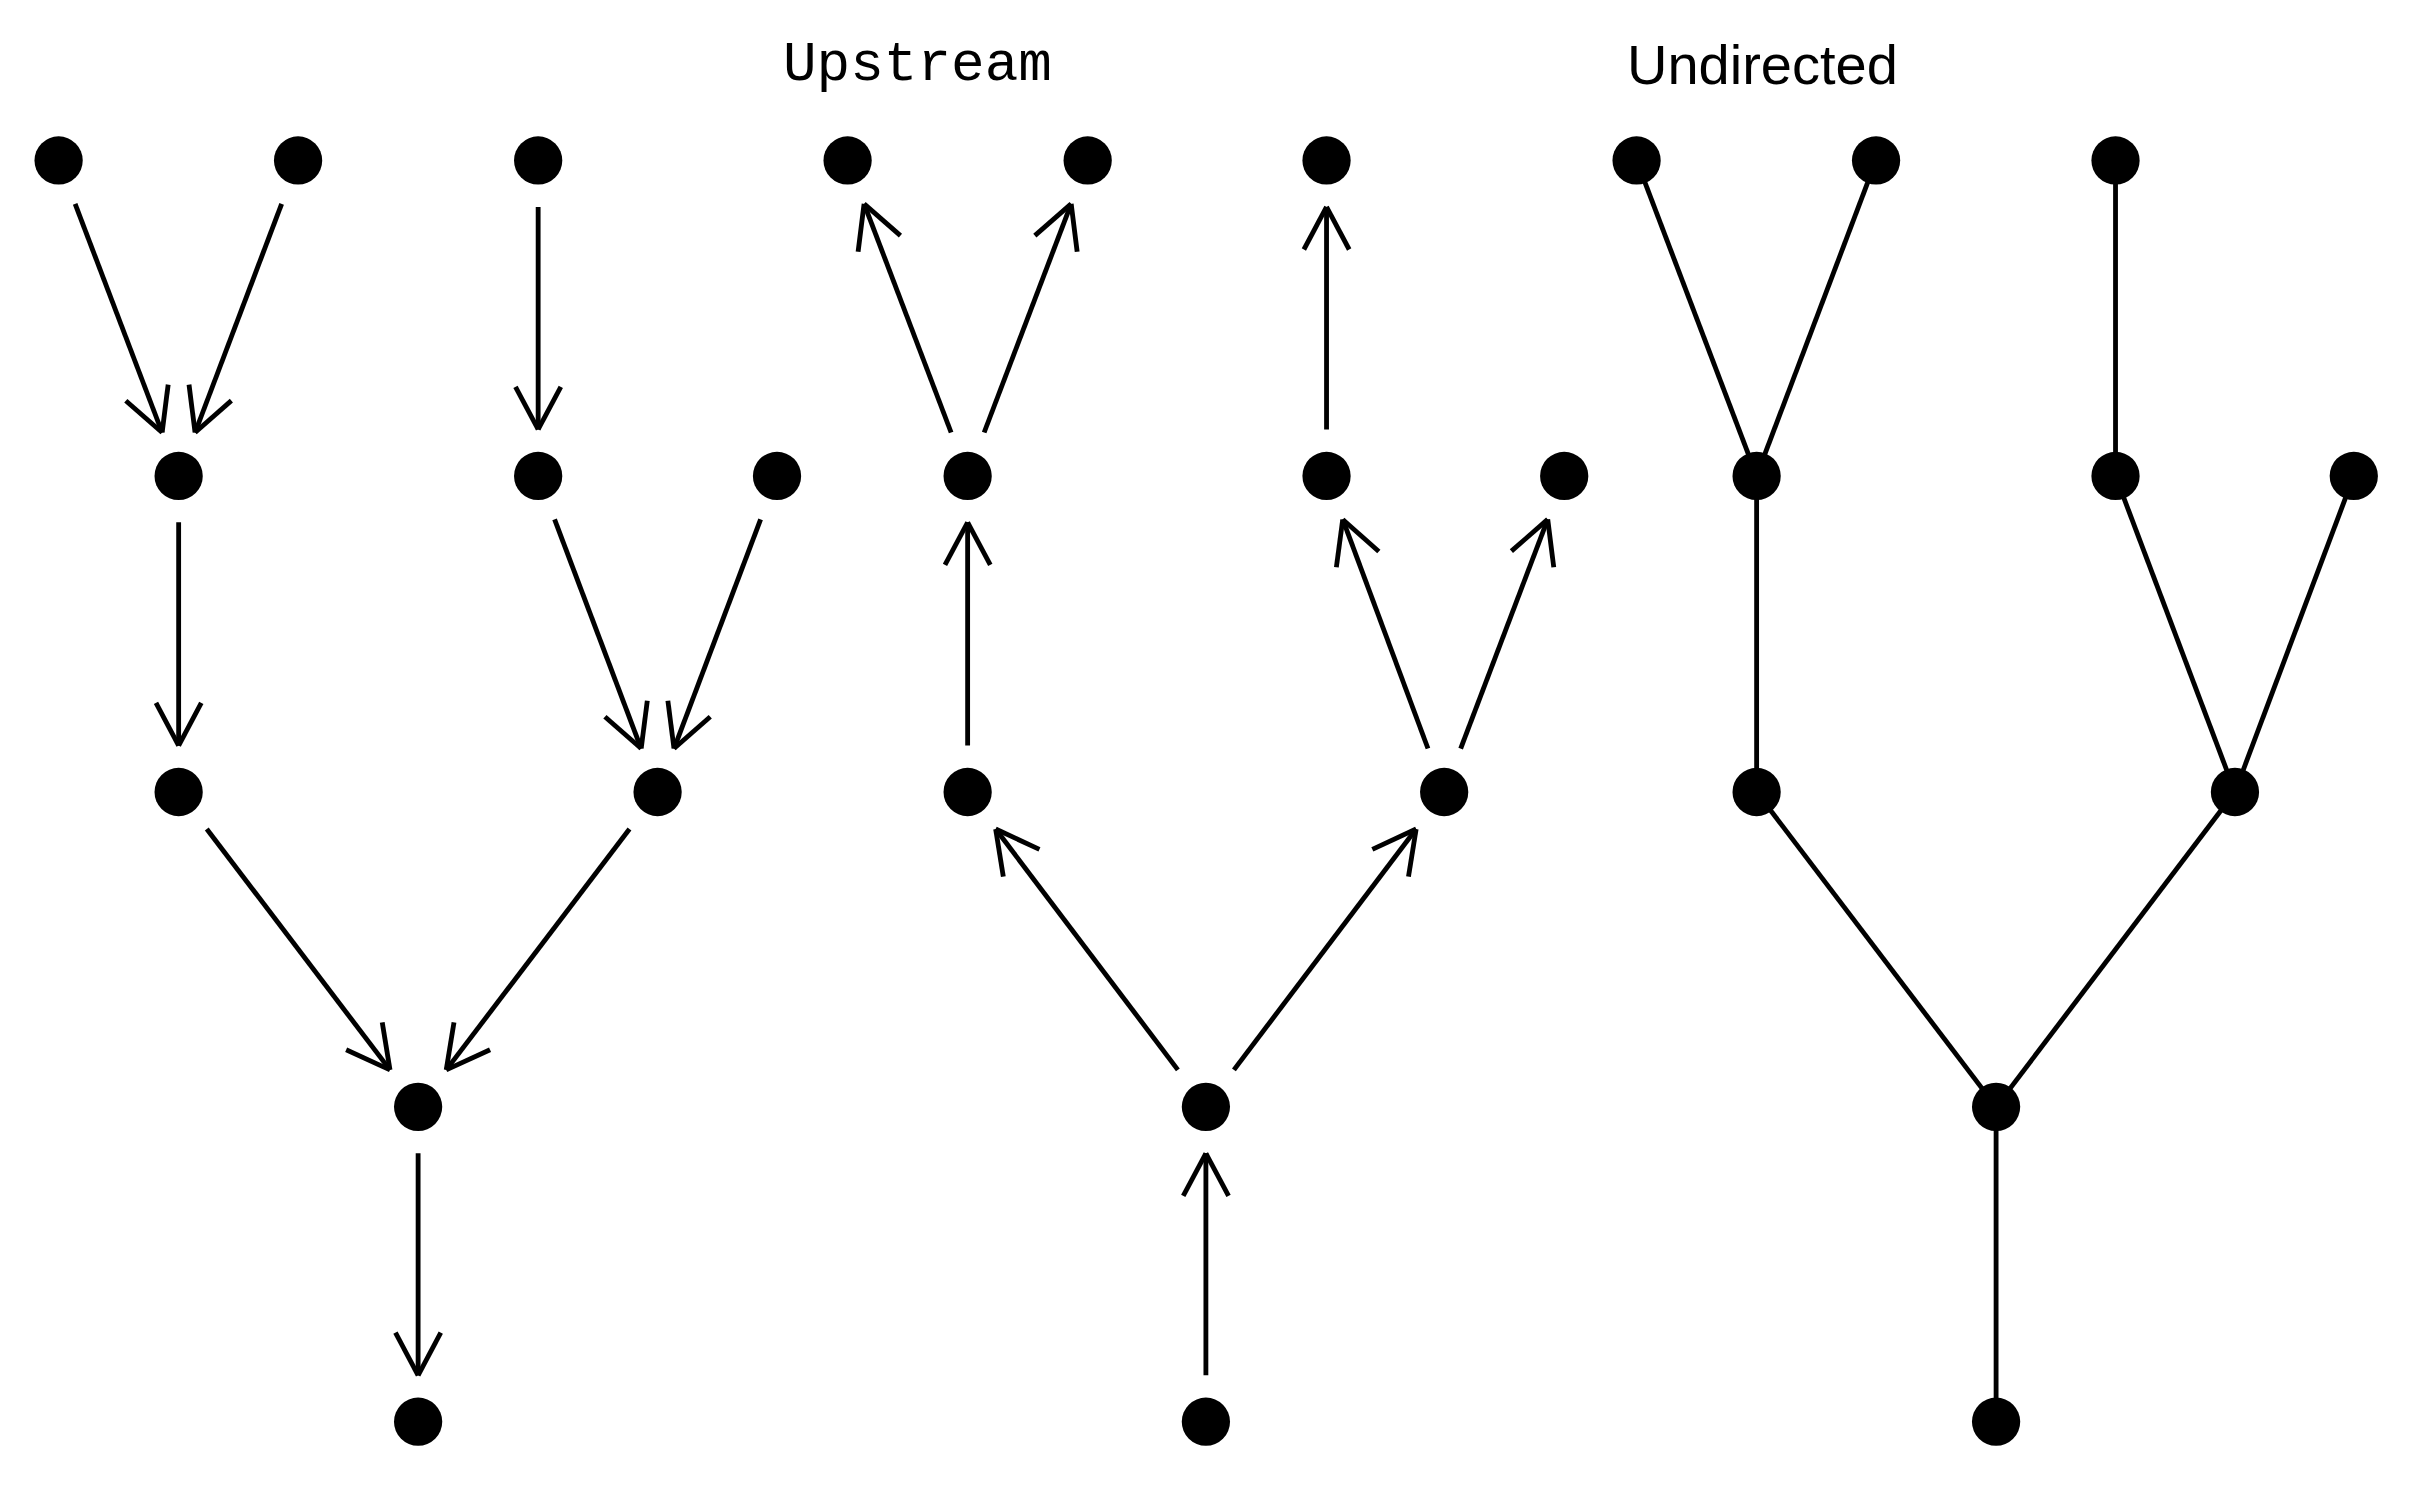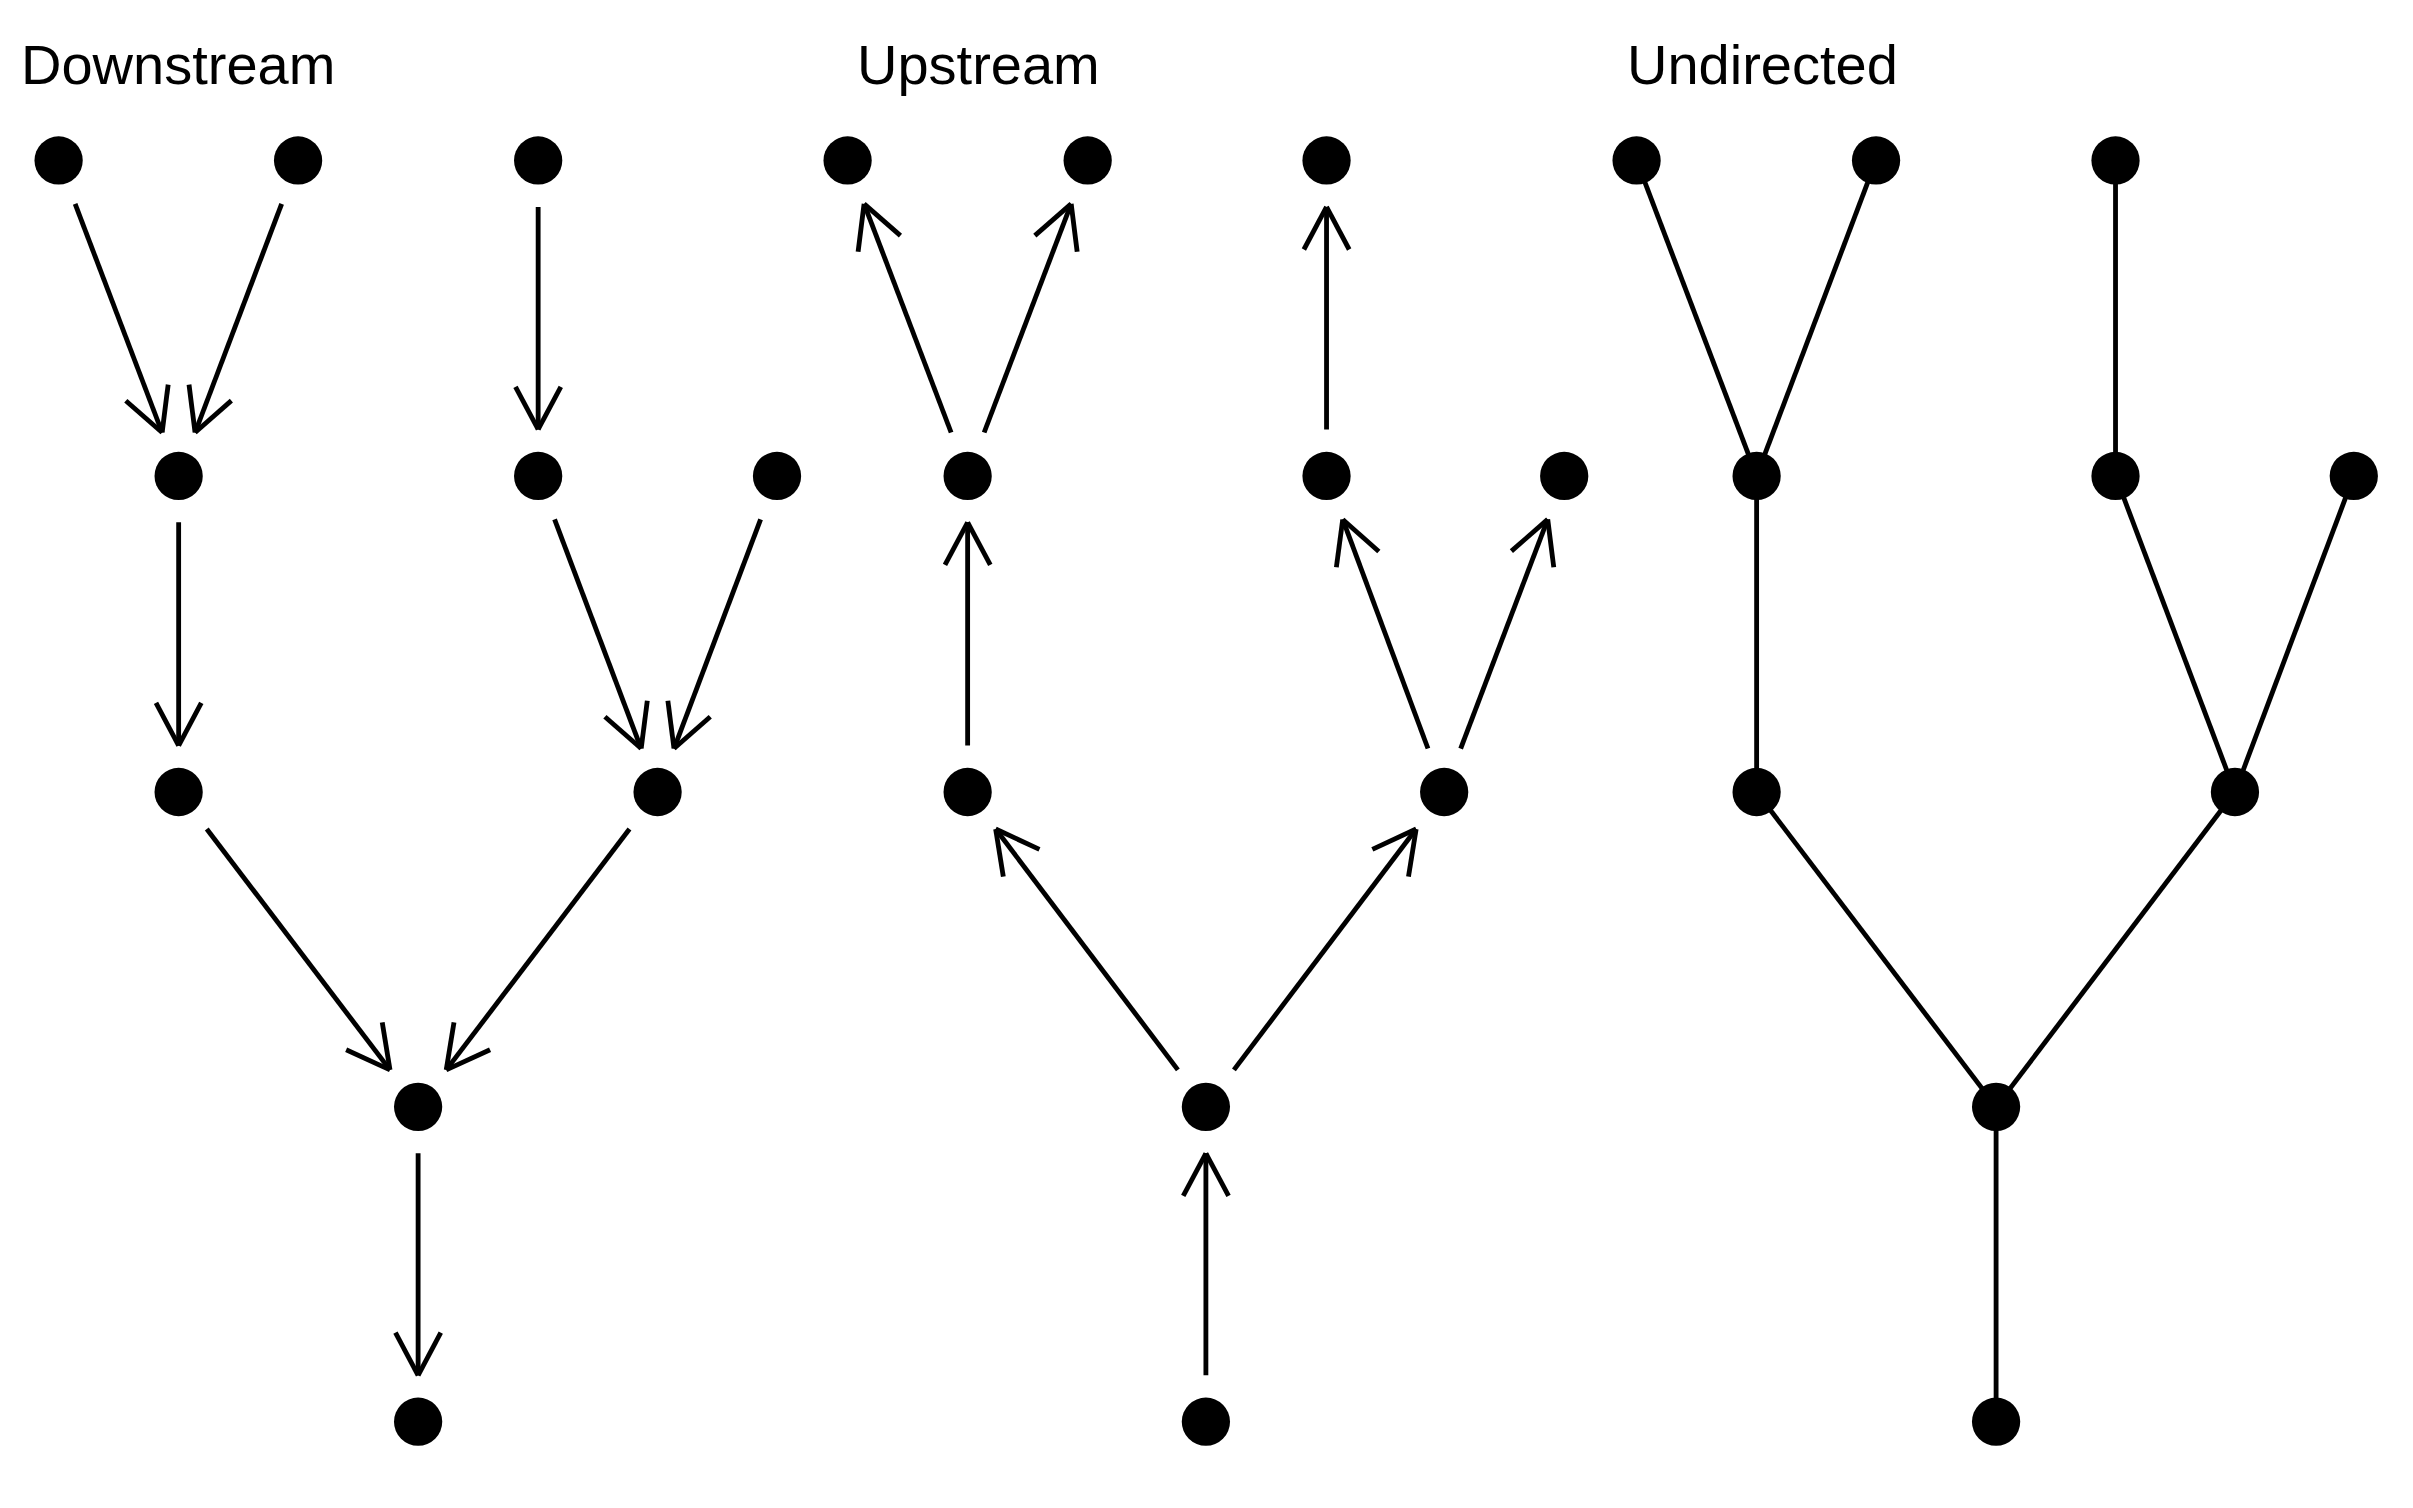--- a/index.html
+++ b/index.html
@@ -27,21 +27,21 @@
   .panel-title {
     position: absolute;
     top: 37px;
     font-size: 56px;
     line-height: 1;
     color: #000000;
     white-space: nowrap;
     letter-spacing: 0px;
   }
   #title-downstream { left: 21px; }
-  #title-upstream   { left: 857px; }
+  #title-upstream   { left: 783px; font-family: Liberation Mono, monospace; }
   #title-undirected { left: 1601px; margin-left: 26px; }
 </style>
 </head>
 <body>
 
 <div id="stage">
   <div id="graph-canvas"><svg width="2413" height="1508" viewBox="0 0 4000 2500">
         <g>
           <line x1="124.38302750111143" y1="337.96644916121244" x2="268.6169724988886" y2="717.0335508387875" stroke="#000000" stroke-width="8"></line>
           <line x1="268.6169724988886" y1="717.0335508387875" x2="208.39465605923985" y2="664.3716803569786" stroke="#000000" stroke-width="8"></line>
@@ -135,17 +135,16 @@
           <circle cx="3507" cy="266" r="40" fill="#000000"></circle>
           <circle cx="2912" cy="789" r="40" fill="#000000"></circle>
           <circle cx="3507" cy="789" r="40" fill="#000000"></circle>
           <circle cx="3902" cy="789" r="40" fill="#000000"></circle>
           <circle cx="2912" cy="1313" r="40" fill="#000000"></circle>
           <circle cx="3705" cy="1313" r="40" fill="#000000"></circle>
           <circle cx="3309" cy="1835" r="40" fill="#000000"></circle>
           <circle cx="3309" cy="2357" r="40" fill="#000000"></circle>
         </g>
       </svg></div>
-  <div class="panel-title" id="title-downstream">Downstream</div>
   <div class="panel-title" id="title-upstream">Upstream</div>
   <div class="panel-title" id="title-undirected">Undirected</div>
 </div>
 
 
 </body></html>

